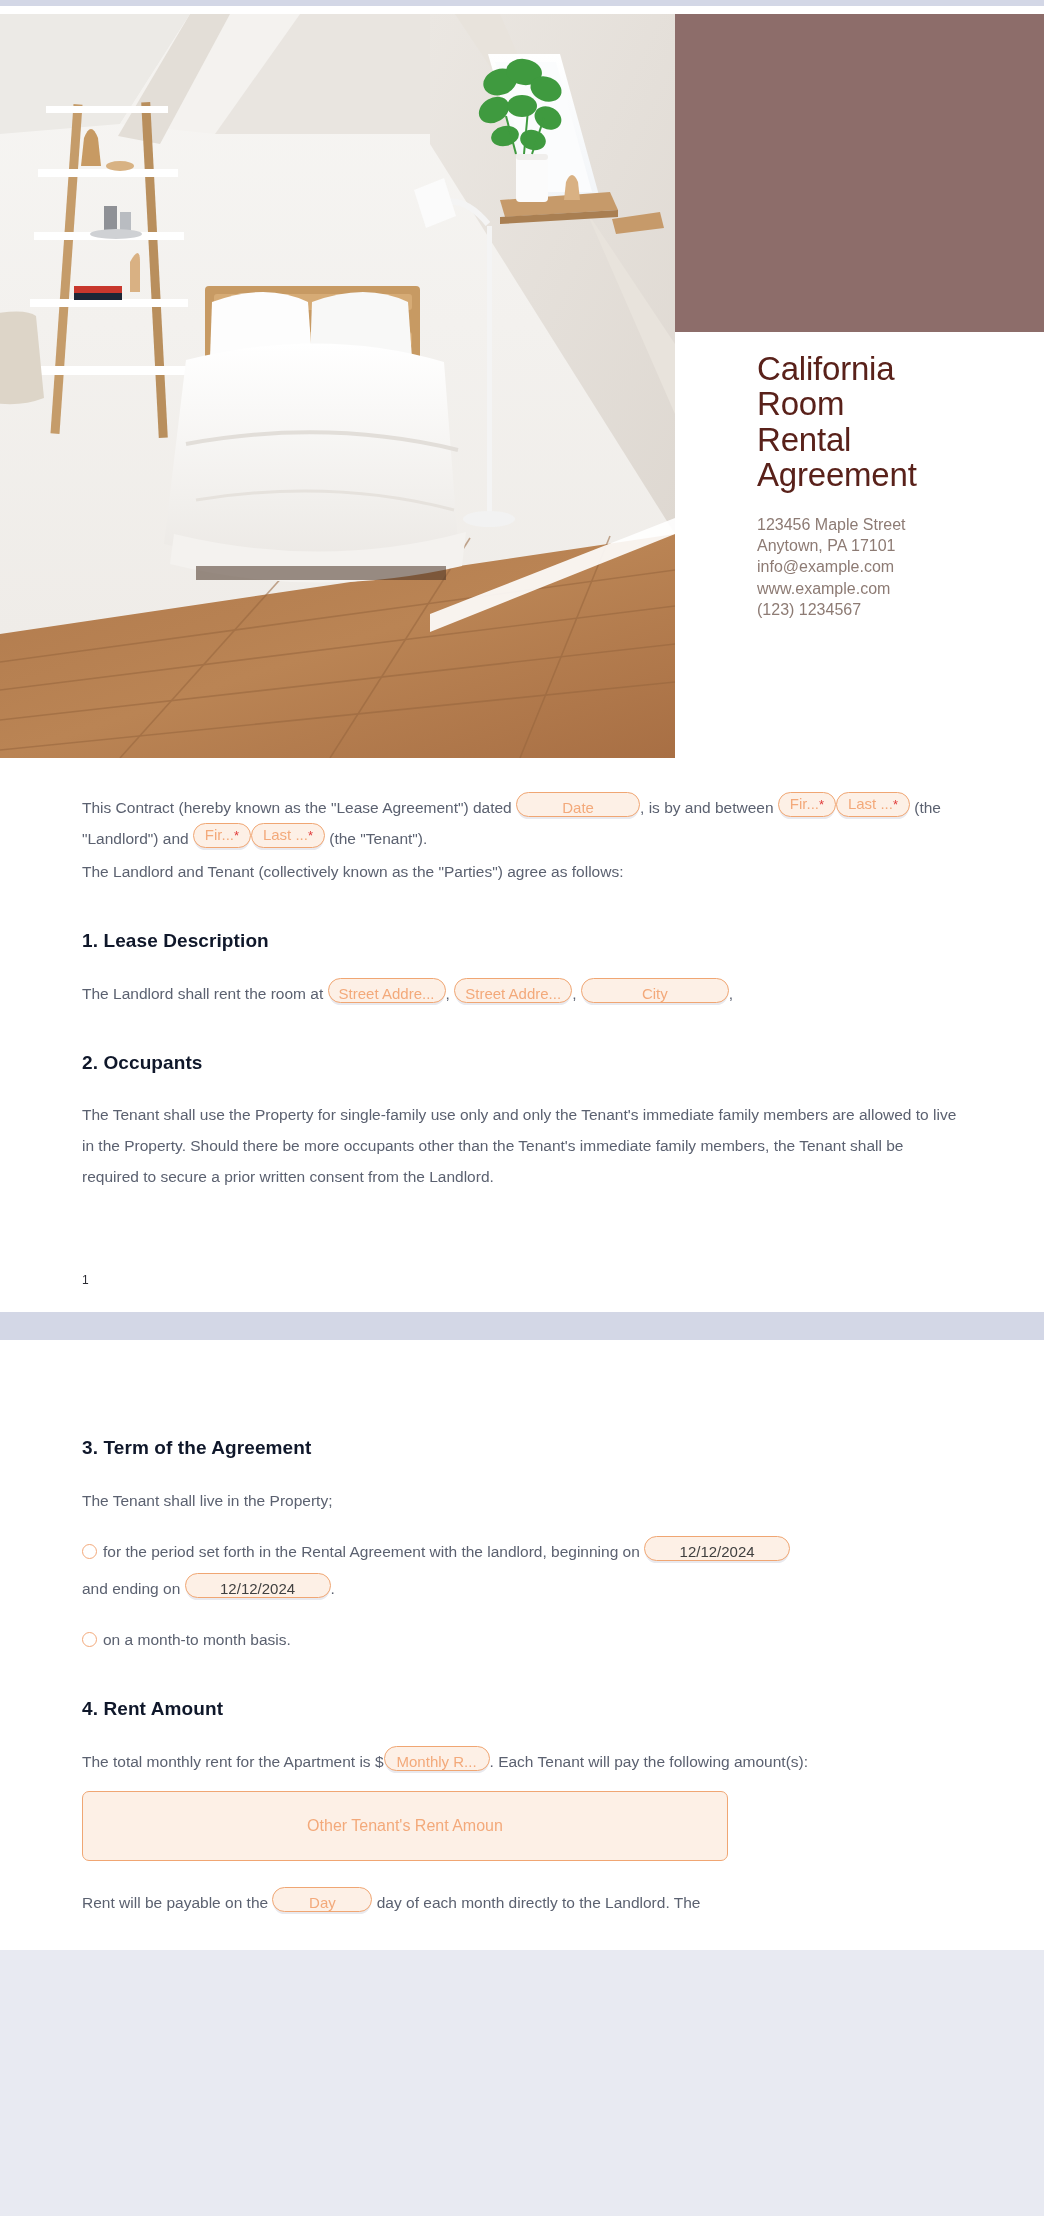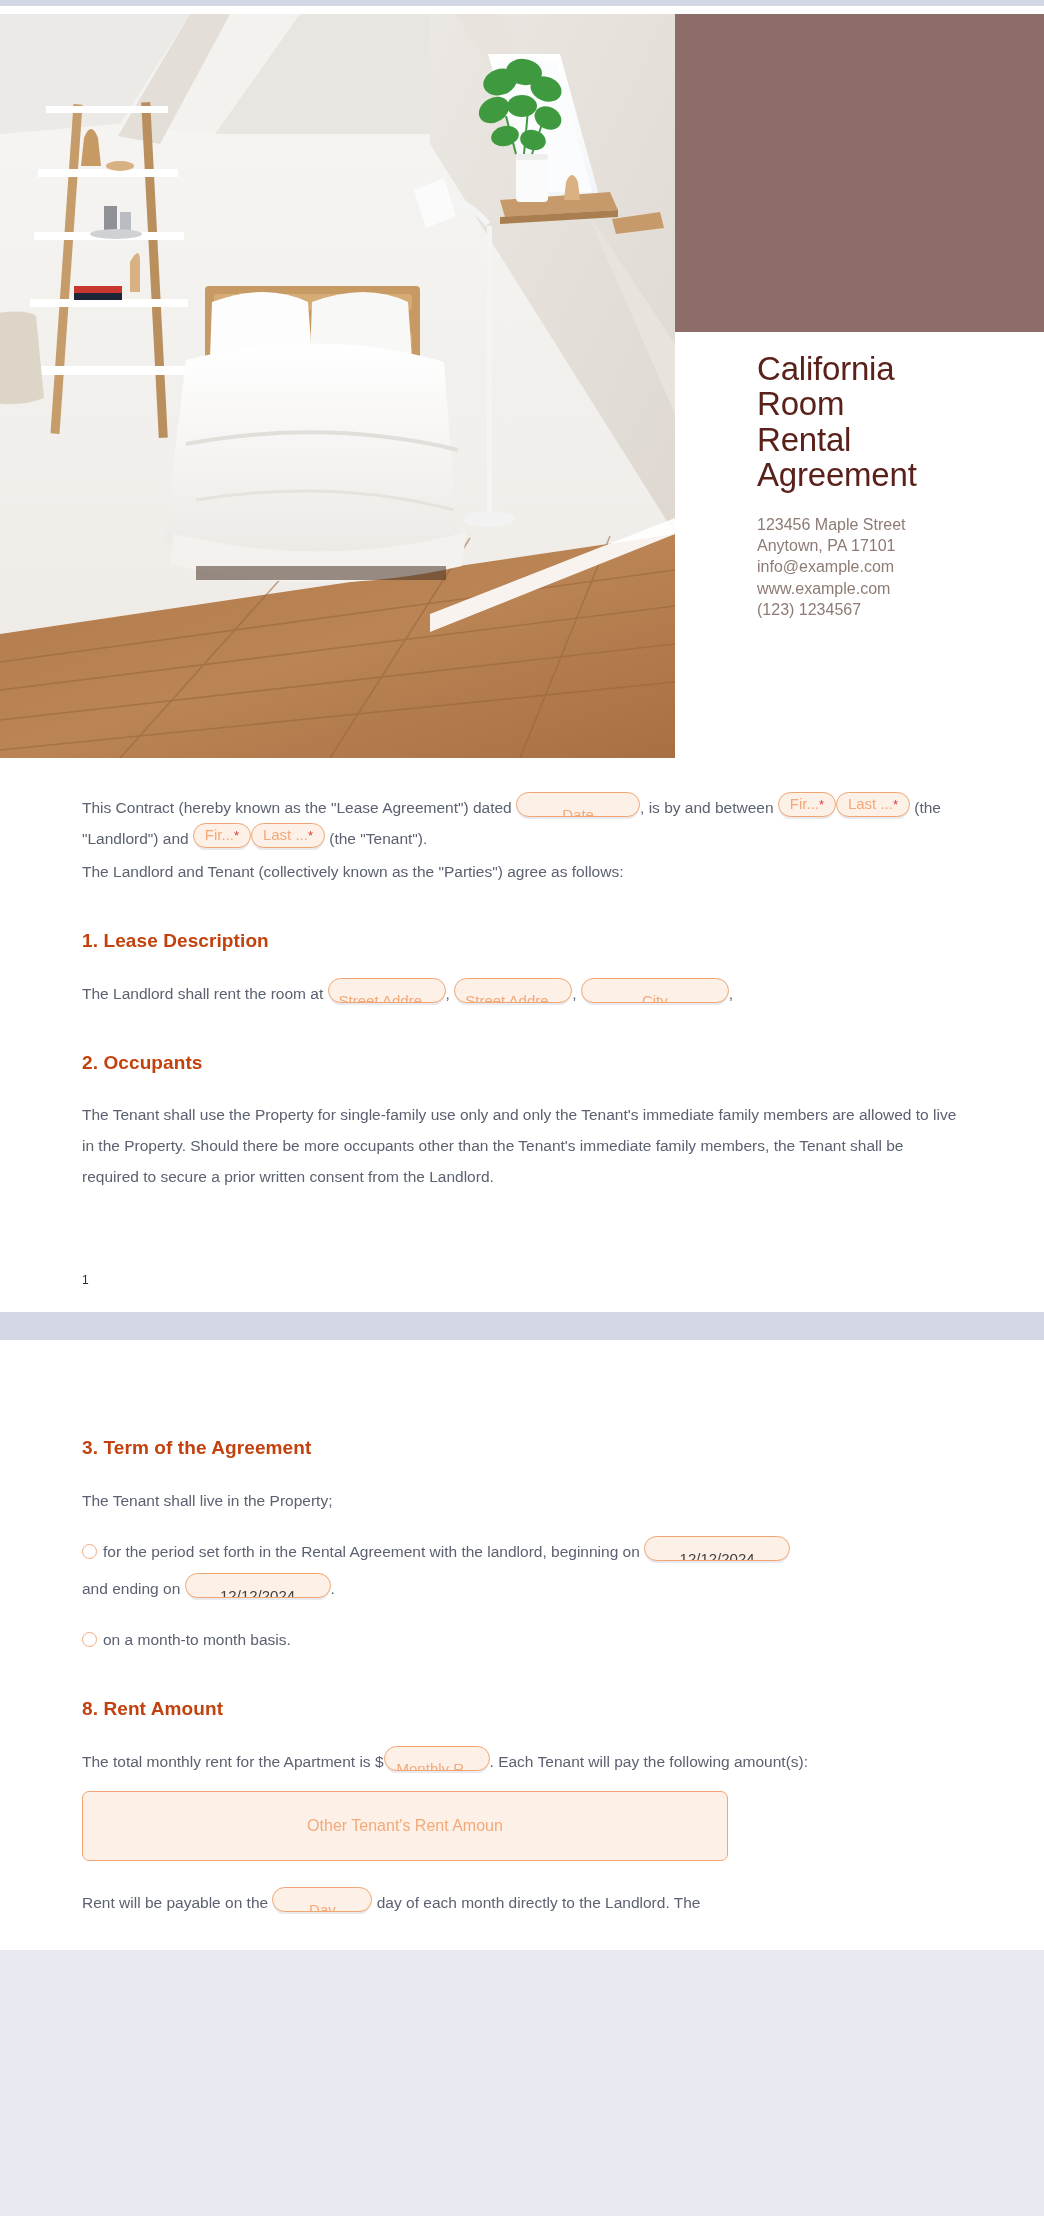--- a/index.html
+++ b/index.html
@@ -77,21 +77,21 @@
   .body {
     padding:0 82px 0 82px;
     color:#5b6170;
     font-size:15.5px;
     line-height:2.0;
   }
   .para { margin:0 0 2px 0; }
   .lead { padding-top:34px; }
 
   h2.section {
-    color:#c2410c;
+    color:#0f172a;
     font-size:19px;
     font-weight:bold;
     line-height:1.3;
     margin:42px 0 24px 0;
     letter-spacing:0.1px;
   }
   h2.section.first { margin-top:50px; }
 
   .spacer-sm { height:18px; }
   .spacer-md { height:40px; }
@@ -101,21 +101,21 @@
     display:inline-block;
     vertical-align:-4px;
     background:#fdf0e6;
     border:1.4px solid #f0a673;
     border-radius:13px;
     color:#f3a97a;
     font-size:15px;
     line-height:22px;
     height:25px;
     text-align:center;
-    padding:11px 6px;
+    padding:4px 6px;
     white-space:nowrap;
     overflow:hidden;
     box-shadow:0 3px 0 -1px #e9e9ee;
     position:relative;
   }
   .fld.filled {
     color:#404040;
     font-size:15px;
     background:#fdf0e6;
   }
@@ -348,21 +348,21 @@
       <div class="spacer-sm"></div>
 
       <p class="para opt-row"><span class="radio"></span><span>for the period set forth in the Rental Agreement with the landlord, beginning on </span><span class="fld filled fld-dt">12/12/2024</span></p>
 
       <p class="para"><span>and ending on </span><span class="fld filled fld-dt">12/12/2024</span><span>.</span></p>
 
       <div class="spacer-sm"></div>
 
       <p class="para opt-row"><span class="radio"></span><span>on a month-to month basis.</span></p>
 
-      <h2 class="section">8. Rent Amount</h2>
+      <h2 class="section">4. Rent Amount</h2>
 
       <p class="para"><span> The total monthly rent for the Apartment is $</span><span class="fld fld-money">Monthly R...</span><span>. Each Tenant will pay the following amount(s):</span></p>
 
       <div class="textarea-fld">Other Tenant's Rent Amoun</div>
 
       <p class="para"><span>Rent will be payable on the </span><span class="fld fld-day">Day</span><span> day of each month directly to the Landlord. The</span></p>
 
       <div class="page-body-bottom"></div>
     </div>
   </div>

